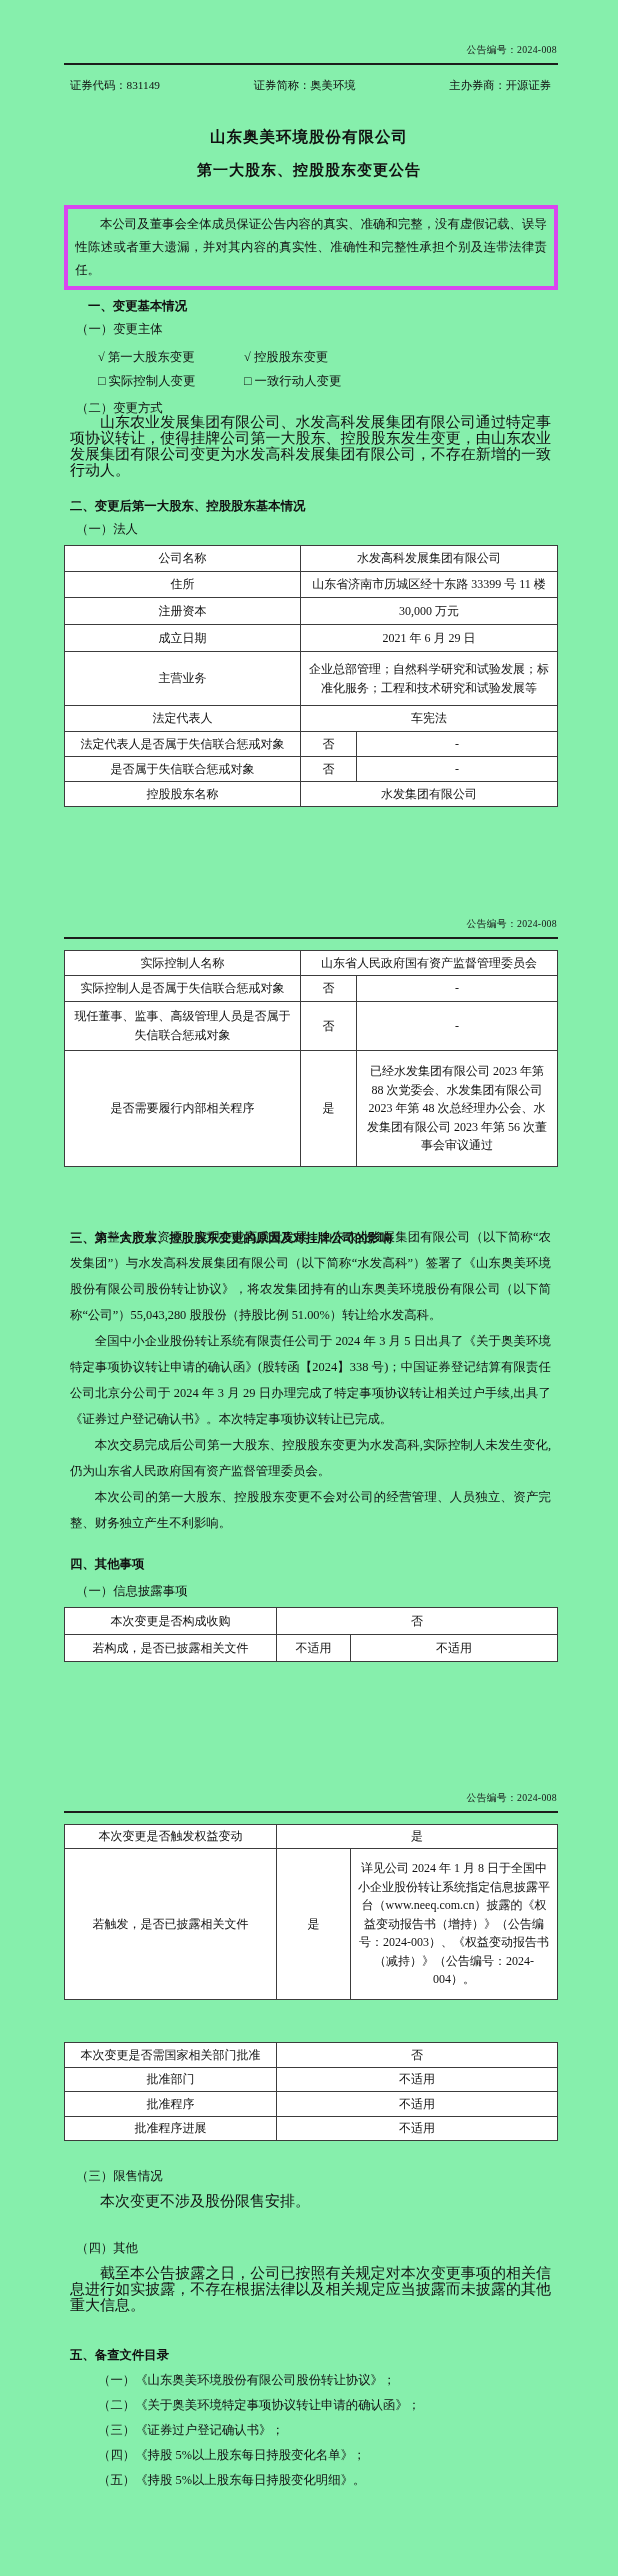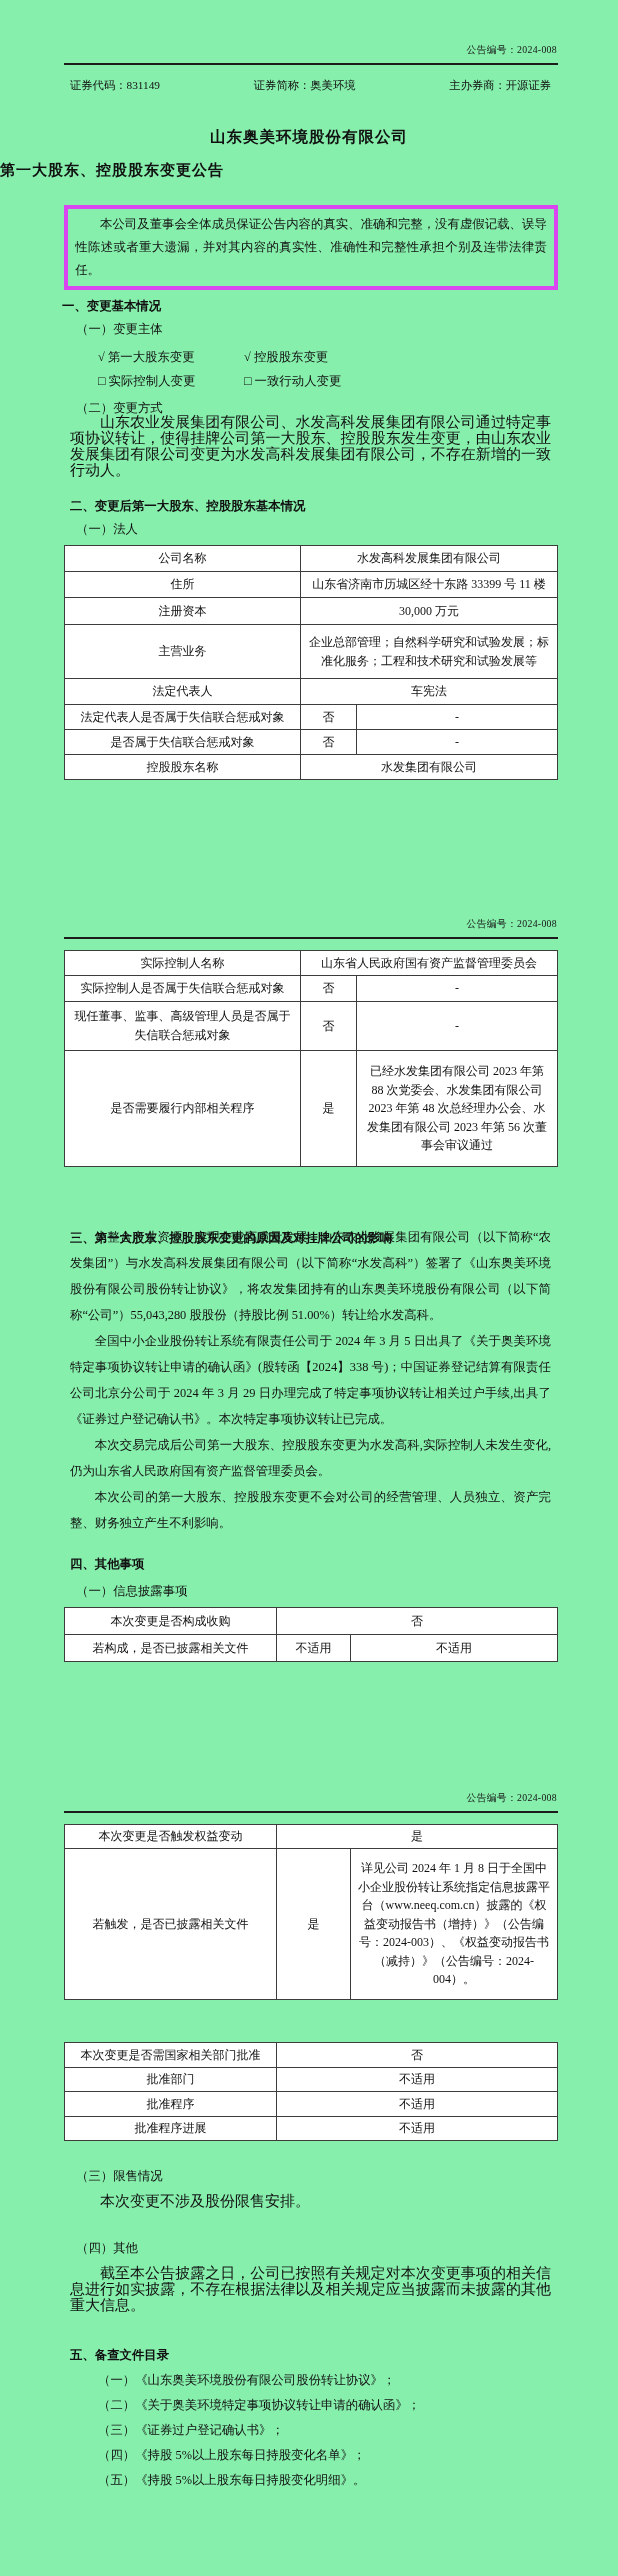--- a/index.html
+++ b/index.html
@@ -7,21 +7,21 @@
     width:618px;height:3495px;background:#ffffff;color:#111;
     font-family:"Liberation Serif","DejaVu Serif",serif;
     position:relative;overflow:hidden;
   }
   .page{position:absolute;left:0;width:618px;height:874px;background:#86efac;}
   .hdr-note{position:absolute;top:44px;right:61px;font-size:9.8px;letter-spacing:0.3px;color:#151515;}
   .rule{position:absolute;top:63px;left:64px;width:494px;height:1.5px;background:#1c1c1c;}
   .abs{position:absolute;}
   .sec-row{position:absolute;top:78px;left:70px;width:481px;display:flex;justify-content:space-between;font-size:11.3px;}
   .doc-title{position:absolute;top:127px;left:0;width:618px;text-align:center;font-size:15.5px;font-weight:bold;letter-spacing:1px;}
-  .doc-subtitle{position:absolute;top:161px;left:0;width:618px;text-align:left;font-size:15px;font-weight:bold;letter-spacing:1px;}
+  .doc-subtitle{position:absolute;top:161px;left:0;width:618px;text-align:center;font-size:15px;font-weight:bold;letter-spacing:1px;}
   .disclaimer{
     position:absolute;top:205px;left:64px;width:494px;box-sizing:border-box;
     border:4px solid #d946ef;padding:4.1px 7.2px;
     font-size:12.4px;line-height:23px;text-indent:2em;text-align:justify;
   }
   .h-sec{font-size:12.4px;font-weight:bold;white-space:nowrap;}
   .h-sub{font-size:12.4px;white-space:nowrap;}
   .para{font-size:15px;line-height:16px;text-align:justify;text-indent:2em;}
   .para-wide{font-size:12.4px;line-height:26px;text-align:justify;}
   .para-wide p{margin:0;text-indent:2em;}
@@ -49,21 +49,21 @@
     <span>主办券商：开源证券</span>
   </div>
 
   <div class="doc-title">山东奥美环境股份有限公司</div>
   <div class="doc-subtitle">第一大股东、控股股东变更公告</div>
 
   <div class="disclaimer">
     <span>本公司及董事会全体成员保证公告内容的真实、准确和完整，没有虚假记载、误导性陈述或者重大遗漏，并对其内容的真实性、准确性和完整性承担个别及连带法律责任。</span>
   </div>
 
-  <div class="abs h-sec" style="top:298px;left:62px;">一、变更基本情况</div>
+  <div class="abs h-sec" style="top:298px;left:88px;">一、变更基本情况</div>
   <div class="abs h-sub" style="top:321px;left:76px;">（一）变更主体</div>
 
   <div class="check-line" style="top:349px;left:98px;">
     <span class="mk">√</span><span>第一大股东变更</span>
   </div>
   <div class="check-line" style="top:349px;left:244px;">
     <span class="mk">√</span><span>控股股东变更</span>
   </div>
   <div class="check-line" style="top:373px;left:98px;">
     <span class="mk">□</span><span>实际控制人变更</span>
@@ -89,20 +89,24 @@
           <td>公司名称</td>
           <td colspan="2">水发高科发展集团有限公司</td>
         </tr>
     <tr style="height:26px">
           <td>住所</td>
           <td colspan="2">山东省济南市历城区经十东路 33399 号 11 楼</td>
         </tr>
     <tr style="height:27px">
           <td>注册资本</td>
           <td colspan="2">30,000 万元</td>
+        </tr>
+    <tr style="height:27px">
+          <td>成立日期</td>
+          <td colspan="2">2021 年 6 月 29 日</td>
         </tr>
     <tr style="height:54px">
           <td>主营业务</td>
           <td colspan="2" class="cell-long">企业总部管理；自然科学研究和试验发展；标准化服务；工程和技术研究和试验发展等</td>
         </tr>
     <tr style="height:26px">
           <td>法定代表人</td>
           <td colspan="2">车宪法</td>
         </tr>
     <tr style="height:25px">

